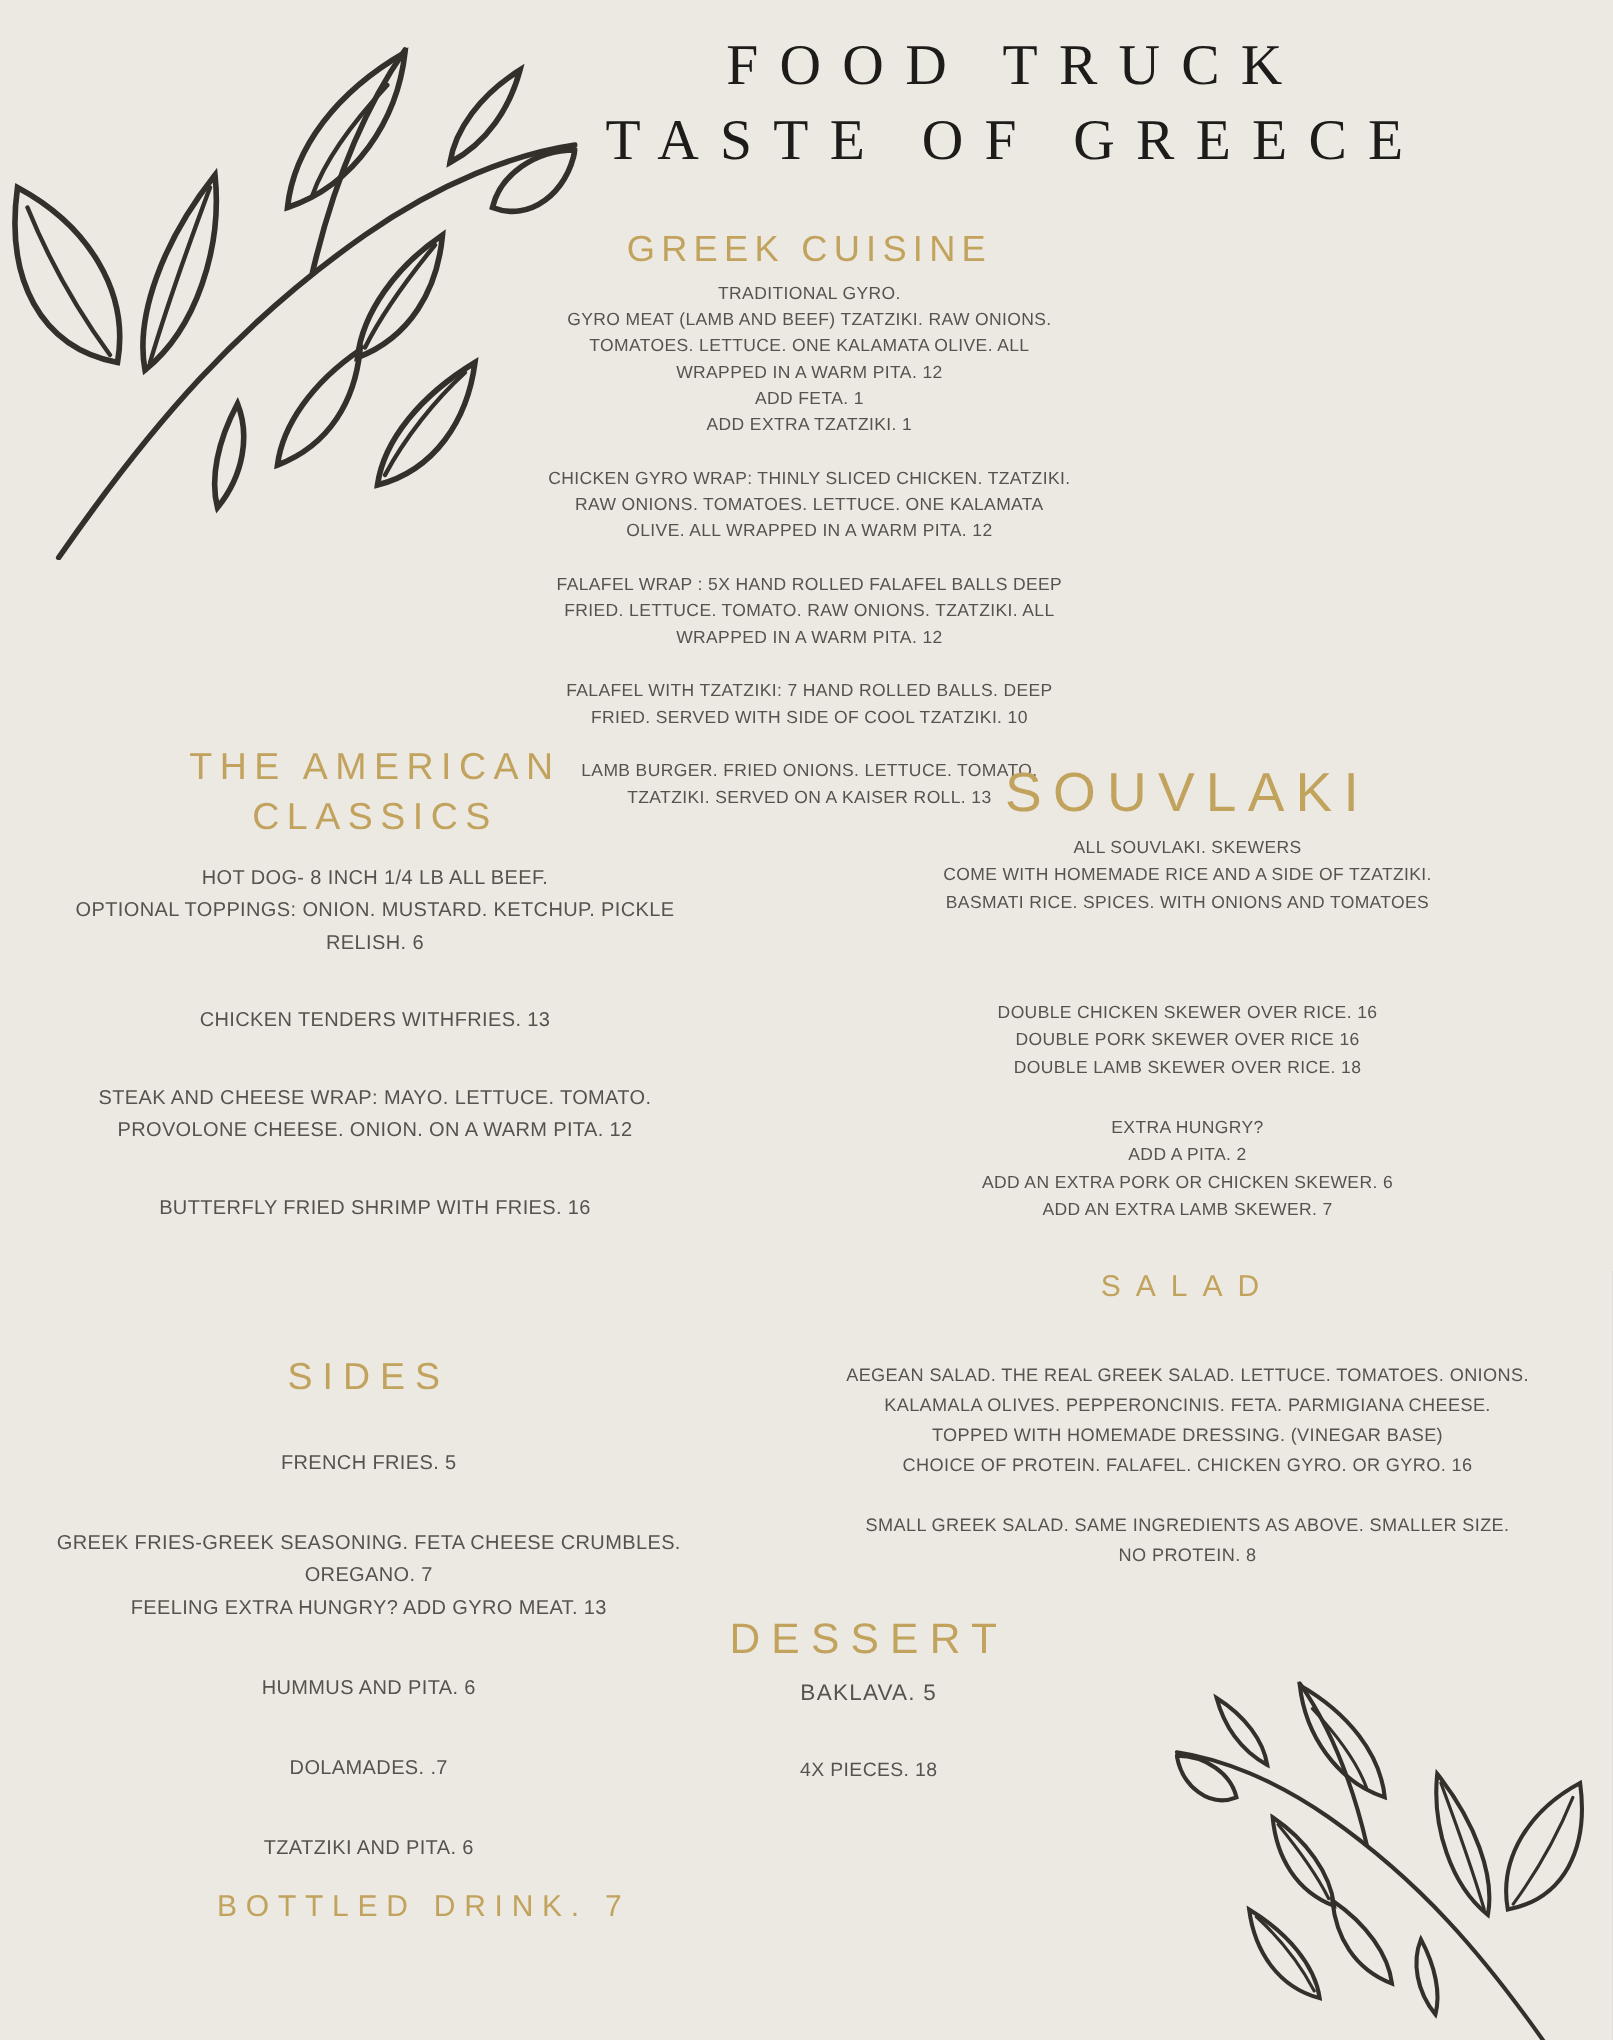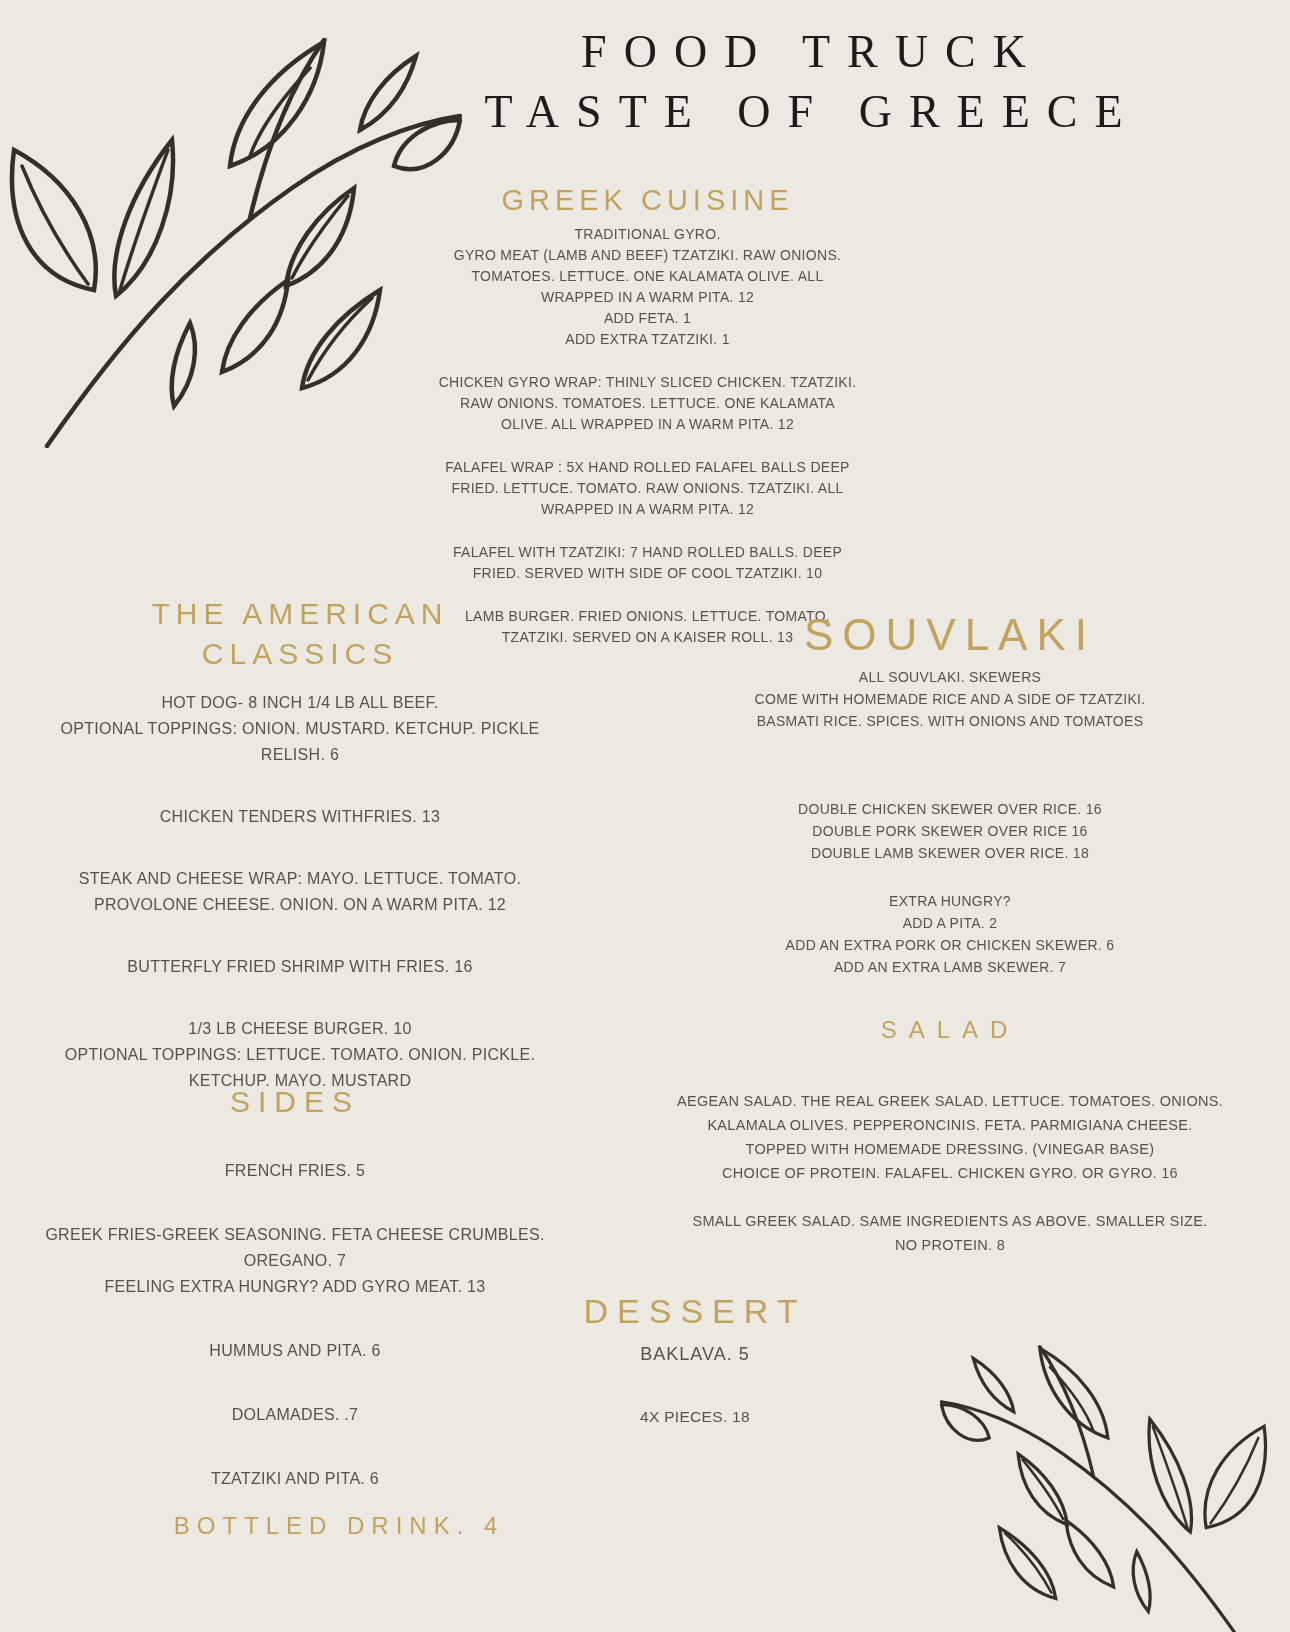--- a/index.html
+++ b/index.html
@@ -169,23 +169,20 @@
   <section class="abs sec-american">
     <h2 class="h pre">THE AMERICAN
 CLASSICS</h2>
     <p class="item pre">HOT DOG- 8 INCH 1/4 LB ALL BEEF.
 OPTIONAL TOPPINGS: ONION. MUSTARD. KETCHUP. PICKLE
 RELISH. 6</p>
     <p class="item pre">CHICKEN TENDERS WITHFRIES. 13</p>
     <p class="item pre">STEAK AND CHEESE WRAP: MAYO. LETTUCE. TOMATO.
 PROVOLONE CHEESE. ONION. ON A WARM PITA. 12</p>
     <p class="item pre">BUTTERFLY FRIED SHRIMP WITH FRIES. 16</p>
-    <p class="item pre">1/3 LB CHEESE BURGER. 10
-OPTIONAL TOPPINGS: LETTUCE. TOMATO. ONION. PICKLE.
-KETCHUP. MAYO. MUSTARD</p>
   </section>
 
   <section class="abs sec-souvlaki">
     <h2 class="h pre">SOUVLAKI</h2>
     <p class="item pre intro">ALL SOUVLAKI. SKEWERS
 COME WITH  HOMEMADE RICE AND A SIDE OF TZATZIKI.
 BASMATI RICE. SPICES. WITH ONIONS AND TOMATOES</p>
     <p class="item pre skewers">DOUBLE CHICKEN SKEWER OVER RICE. 16
 DOUBLE PORK SKEWER OVER RICE 16
 DOUBLE LAMB SKEWER OVER RICE.  18</p>
@@ -215,15 +212,15 @@
     <p class="item pre">DOLAMADES. .7</p>
     <p class="item pre">TZATZIKI AND PITA. 6</p>
   </section>
 
   <section class="abs sec-dessert">
     <h2 class="h pre">DESSERT</h2>
     <p class="item pre item-lg">BAKLAVA.  5</p>
     <p class="item pre item-sm">4X PIECES. 18</p>
   </section>
 
-  <div class="abs bottled">BOTTLED DRINK. 4</div>
+  <div class="abs bottled">BOTTLED DRINK. 7</div>
 
 </div>
 
 </body></html>

